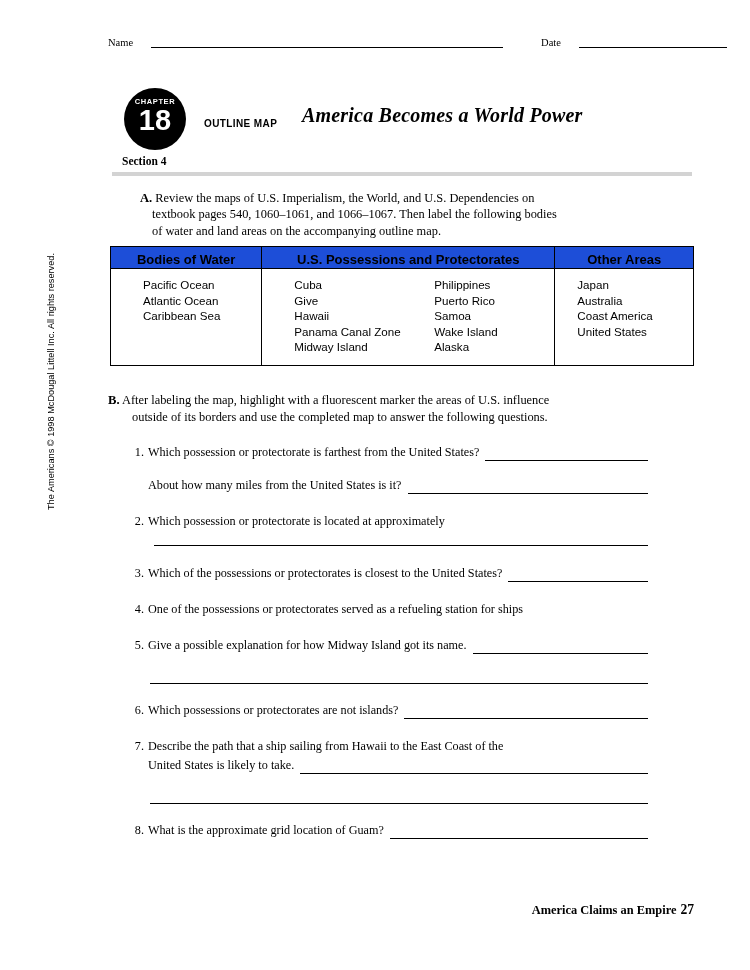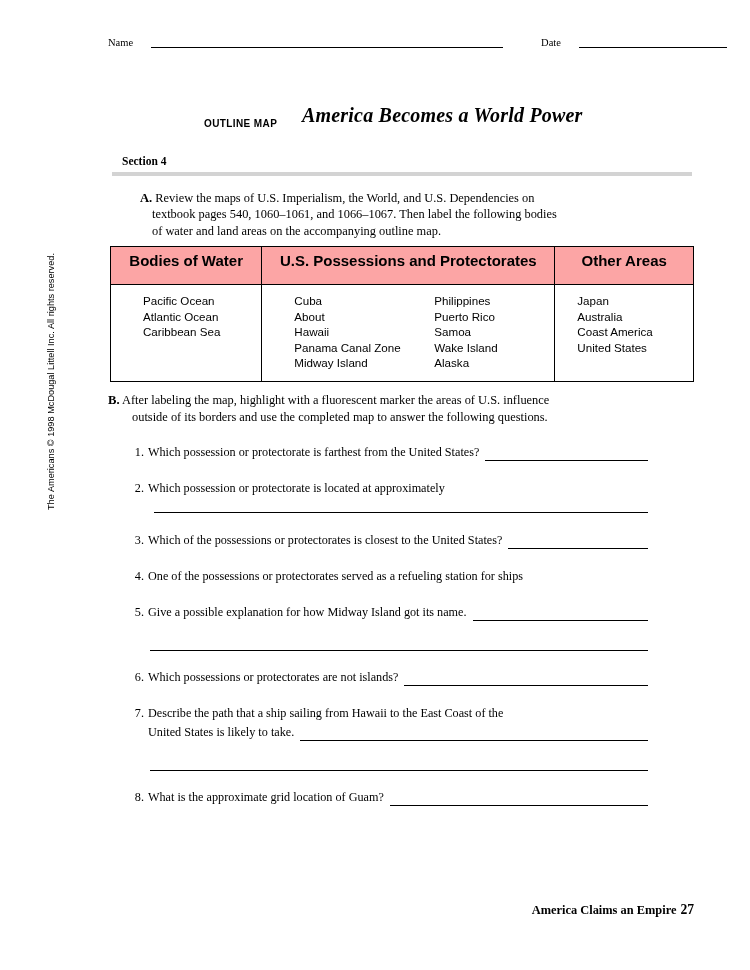--- a/index.html
+++ b/index.html
@@ -138,25 +138,25 @@
     width: 584px;
     border: 1px solid #000;
     border-collapse: collapse;
     font-family: "Liberation Sans", sans-serif;
   }
   .tbl td, .tbl th {
     border: 1px solid #000;
     vertical-align: top;
   }
   .tbl thead th {
-    background: #fca5a5;
-    font-size: 15px;
+    background: #1d4ed8;
+    font-size: 13px;
     font-weight: bold;
     text-align: center;
-    padding: 5px 0 15px 0;
+    padding: 5px 0 1px 0;
     height: 13px;
   }
   .tbl tbody td {
     padding: 8px 0 10px 0;
     font-size: 11.6px;
     line-height: 15.6px;
   }
   .col1 { width: 148px; }
   .col2 { width: 286px; }
   .col3 { width: 148px; }
@@ -259,20 +259,24 @@
 <div class="page">
 
   <div class="nameline">
     <span class="lbl">Name</span>
     <span class="rule rule-name"></span>
     <span class="gap"></span>
     <span class="lbl">Date</span>
     <span class="rule rule-date"></span>
   </div>
 
+  <div class="chapter-badge">
+    <div class="cw">CHAPTER</div>
+    <div class="cnum">18</div>
+  </div>
   <div class="section-label">Section 4</div>
   <div class="outline-map">OUTLINE MAP</div>
   <div class="doc-title">America Becomes a World Power</div>
   <div class="header-rule"></div>
 
   <div class="para-a">
     <span class="bold-letter">A.</span>
     <span class="body">Review the maps of U.S. Imperialism, the World, and U.S. Dependencies on</span>
     <span class="indent">textbook pages 540, 1060–1061, and 1066–1067. Then label the following bodies</span>
     <span class="indent">of water and land areas on the accompanying outline map.</span>
@@ -290,21 +294,21 @@
       <tr>
         <td class="col1 cell-pad-1">
           <div>Pacific Ocean</div>
           <div>Atlantic Ocean</div>
           <div>Caribbean Sea</div>
         </td>
         <td class="col2">
           <div class="two-col">
             <div class="c ca">
               <div>Cuba</div>
-              <div>About</div>
+              <div>Give</div>
               <div>Hawaii</div>
               <div>Panama Canal Zone</div>
               <div>Midway Island</div>
             </div>
             <div class="c cb">
               <div>Philippines</div>
               <div>Puerto Rico</div>
               <div>Samoa</div>
               <div>Wake Island</div>
               <div>Alaska</div>
@@ -328,20 +332,24 @@
   </div>
 
   <div class="questions">
 
     <div class="q" style="margin-bottom:10px;">
       <div class="q-line">
         <span class="q-num">1.</span>
         <span class="q-text">Which possession or protectorate is farthest from the United States?</span>
         <span class="ans grow"></span>
       </div>
+      <div class="q-line q-sub" style="margin-top:16px;">
+        <span class="q-text">About how many miles from the United States is it?</span>
+        <span class="ans grow"></span>
+      </div>
     </div>
 
     <div class="q" style="margin-top:19px;">
       <div class="q-line">
         <span class="q-num">2.</span>
         <span class="q-text">Which possession or protectorate is located at approximately</span>
       </div>
       <div class="q-line q-sub" style="margin-top:2px;">
         <span class="ans grow"></span>
       </div>

